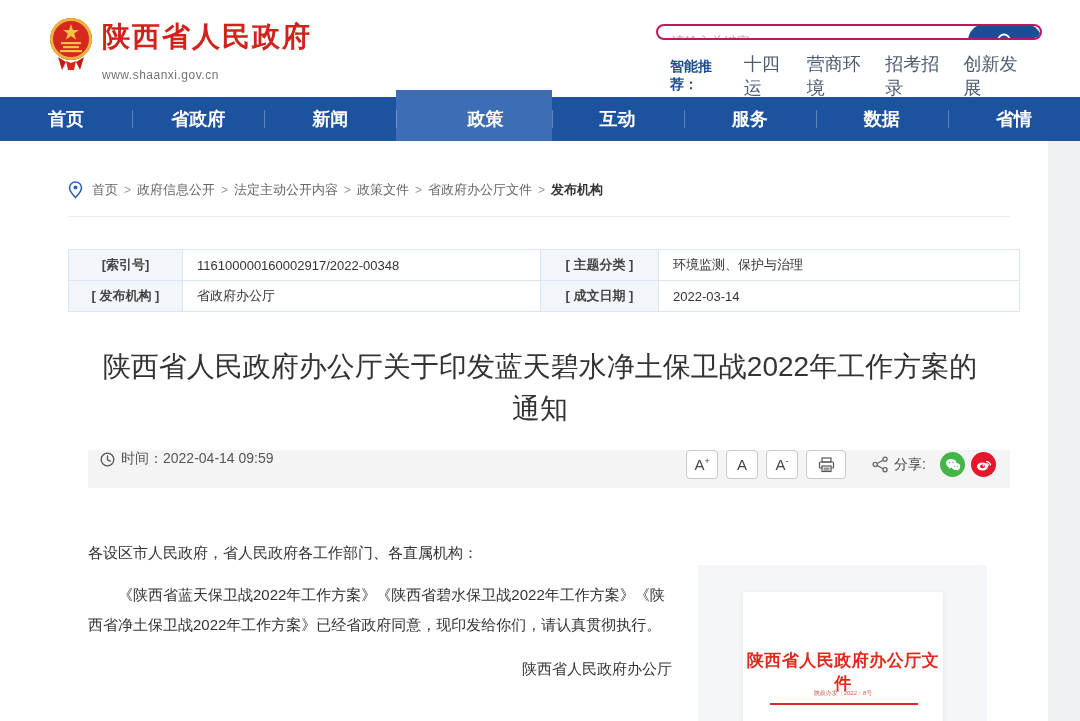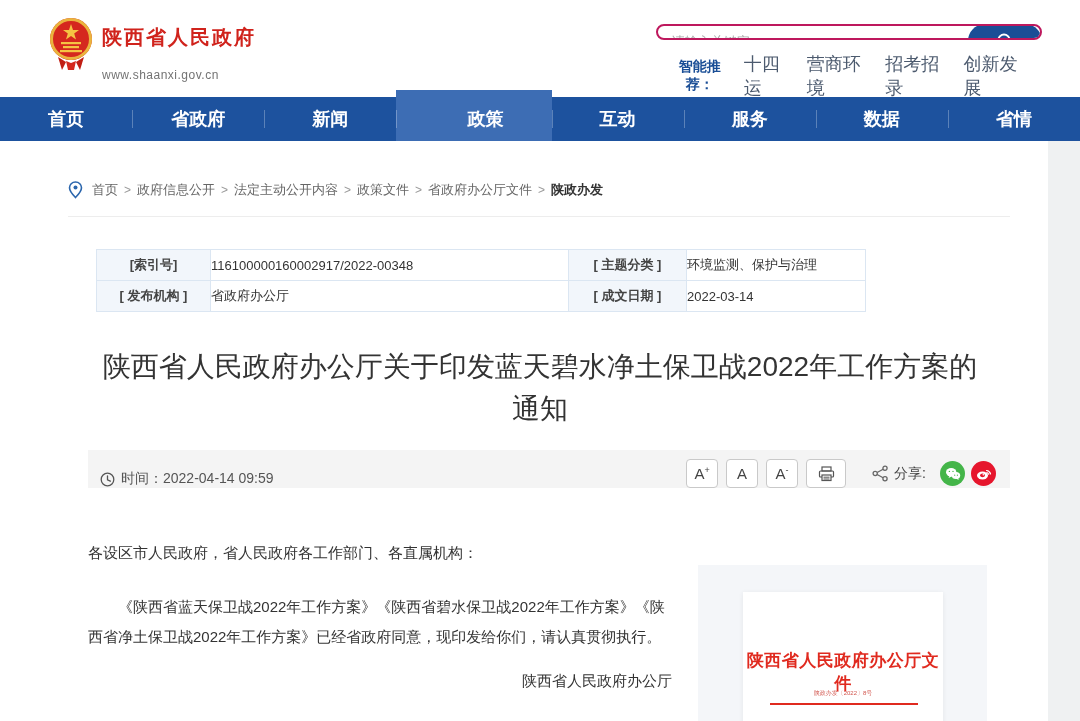--- a/index.html
+++ b/index.html
@@ -3,76 +3,76 @@
 <meta charset="utf-8">
 <style>
   * { margin:0; padding:0; box-sizing:border-box; }
   body { background:#e9eaec; font-family:"Liberation Sans","DejaVu Sans",sans-serif; }
   .page { position:relative; width:1080px; height:721px; background:#fff; overflow:hidden; margin:0 auto; }
 
   
   .header { position:relative; height:97px; background:#fff; }
   .logo { position:absolute; left:48px; top:16px; display:flex; align-items:flex-start; cursor:pointer; }
   .emblem { width:46px; height:56px; margin-right:8px; }
-  .logo-text .site-name { font-size:20px; font-weight:bold; color:#d0231c; letter-spacing:2px; line-height:34px; margin-top:4px; }
+  .logo-text .site-name { font-size:28px; font-weight:bold; color:#d0231c; letter-spacing:2px; line-height:34px; margin-top:4px; }
   .logo-text .site-url { font-size:12px; color:#737373; margin-top:14px; letter-spacing:.5px; }
 
   .header-right { position:absolute; right:38px; top:24px; width:386px; }
   .search-box { position:relative; height:16px; border:2px solid #be185d; border-radius:18px; background:#fff; overflow:hidden; }
   .search-box input { position:absolute; left:0; top:0; width:300px; height:30px; border:0; outline:none; padding:0 14px; font-size:13px; color:#333; background:transparent; }
   .search-box input::placeholder { color:#a9a9a9; }
   .search-btn { position:absolute; right:-2px; top:-2px; width:74px; height:34px; border:0; border-radius:17px; background:#1a4e96; cursor:pointer; display:flex; align-items:center; justify-content:center; }
   .recommend-row { display:flex; align-items:center; margin-top:12px; padding-left:14px; }
-  .rec-label { font-size:14px; font-weight:bold; color:#1a4e96; margin-right:14px;text-align:center; }
+  .rec-label { font-size:14px; font-weight:bold; color:#1a4e96; margin-right:14px; }
   .rec-link { font-size:18px; color:#4c5a6e; margin-right:17px; text-decoration:none; cursor:pointer; }
 
   
   .nav { position:relative; display:flex; height:44px; background:#1d529e; z-index:2; }
   .nav-item { flex:1; position:relative; text-align:center; line-height:44px; font-size:18px; font-weight:bold; color:#fff; cursor:pointer; }
   .nav-item + .nav-item::before { content:""; position:absolute; left:0; top:13px; width:1px; height:18px; background:rgba(255,255,255,.28); }
   .nav-item.active { background:#3d6db4;padding-left:23px; }
   .nav-item.active::after { content:""; position:absolute; left:0; right:0; top:-7px; height:7px; background:#3d6db4; }
 
   
   .edge-strip { position:absolute; right:0; top:141px; bottom:0; width:32px; background:#eff1f2; }
 
   
   .breadcrumb { display:flex; align-items:center; margin:0 70px 0 68px; padding:40px 0 17px; border-bottom:1px solid #ededed; }
   .crumb-icon { width:15px; height:18px; margin-right:9px; }
   .crumb { font-size:13px; color:#666; cursor:pointer; }
   .crumb-sep { font-size:12px; color:#999; margin:0 6px; }
   .crumb.last { color:#333; font-weight:bold; cursor:default; }
 
   
-  .doc-table { width:770px; margin:32px 0 0 96px; border-collapse:collapse; table-layout:fixed; }
-  .doc-table td { border:1px solid #dbe6f2; height:31px; font-size:13px; color:#333; padding:0 0; vertical-align:middle; }
+  .doc-table { width:952px; margin:32px 0 0 68px; border-collapse:collapse; table-layout:fixed; }
+  .doc-table td { border:1px solid #dbe6f2; height:31px; font-size:13px; color:#333; padding:0 14px; vertical-align:middle; }
   .doc-table td.lbl { background:#f2f6fb; text-align:center; color:#444; font-weight:bold; padding:0 4px; }
   .col-l1 { width:114px; } .col-v1 { width:358px; } .col-l2 { width:118px; }
 
   
   .article-title { margin:34px auto 0; width:880px; text-align:center; font-size:28px; color:#333; font-weight:500; line-height:42px; }
 
   
-  .meta-bar { display:flex; align-items:flex-end; width:922px; height:38px; margin:20px 0 0 88px; background:#f4f4f4; padding:0 14px 0 12px; }
+  .meta-bar { display:flex; align-items:flex-start; width:922px; height:38px; margin:20px 0 0 88px; background:#f4f4f4; padding:0 14px 0 12px; }
   .meta-time { display:flex; align-items:center; font-size:14px; color:#555; }
   .meta-time svg { margin-right:6px; }
   .meta-actions { margin-left:auto; display:flex; align-items:center; }
   .font-btn { width:32px; height:29px; margin-left:8px; background:#fff; border:1px solid #c9c9c9; border-radius:4px; font-size:15px; color:#444; cursor:pointer; position:relative; font-family:"Liberation Sans",sans-serif; }
   .font-btn sup { font-size:9px; }
   .print-btn { width:40px; height:29px; margin-left:8px; background:#fff; border:1px solid #c9c9c9; border-radius:4px; cursor:pointer; display:inline-flex; align-items:center; justify-content:center; }
   .share-group { display:flex; align-items:center; margin-left:26px; }
   .share-label { font-size:14px; color:#444; margin:0 8px 0 5px; }
   .soc { width:25px; height:25px; border-radius:50%; display:inline-flex; align-items:center; justify-content:center; margin-left:6px; cursor:pointer; }
   .soc.wechat { background:#44b549; }
   .soc.weibo { background:#e6162d; }
 
   
   .article-body { position:relative; margin-left:88px; width:584px; padding-top:50px; font-size:15px; color:#333; }
   .article-body p { line-height:30px; }
-  .p-indent { text-indent:2em; margin-top:24px; }
+  .p-indent { text-indent:2em; margin-top:12px; }
   .signature { text-align:right; margin-top:14px; }
 
   
   .preview-panel { position:absolute; left:698px; top:565px; width:289px; height:156px; background:#f4f6f9; }
   .preview-page { position:absolute; left:45px; top:27px; width:200px; height:200px; background:#fff; box-shadow:0 1px 5px rgba(0,0,0,.07); }
   .doc-header { position:absolute; top:57px; left:0; right:0; text-align:center; font-family:"Liberation Serif","DejaVu Serif",serif; font-size:17px; font-weight:bold; color:#e02a1f; letter-spacing:.5px; }
   .doc-number { position:absolute; top:97px; left:0; right:0; text-align:center; font-size:6px; color:#d2574f; }
   .doc-line { position:absolute; top:111px; left:27px; right:25px; height:2px; background:#e02a1f; }
 </style>
 </head>
@@ -140,21 +140,21 @@
     <span class="crumb">首页</span>
     <span class="crumb-sep">&gt;</span>
     <span class="crumb">政府信息公开</span>
     <span class="crumb-sep">&gt;</span>
     <span class="crumb">法定主动公开内容</span>
     <span class="crumb-sep">&gt;</span>
     <span class="crumb">政策文件</span>
     <span class="crumb-sep">&gt;</span>
     <span class="crumb">省政府办公厅文件</span>
     <span class="crumb-sep">&gt;</span>
-    <span class="crumb last">陕政办发</span>
+    <span class="crumb last">发布机构</span>
   </div>
 
   <table class="doc-table">
     <tbody>
         <tr>
       <td class="lbl col-l1">[索引号]</td>
       <td class="col-v1">116100000160002917/2022-00348</td>
       <td class="lbl col-l2">[ 主题分类 ]</td>
       <td>环境监测、保护与治理</td>
     </tr>

